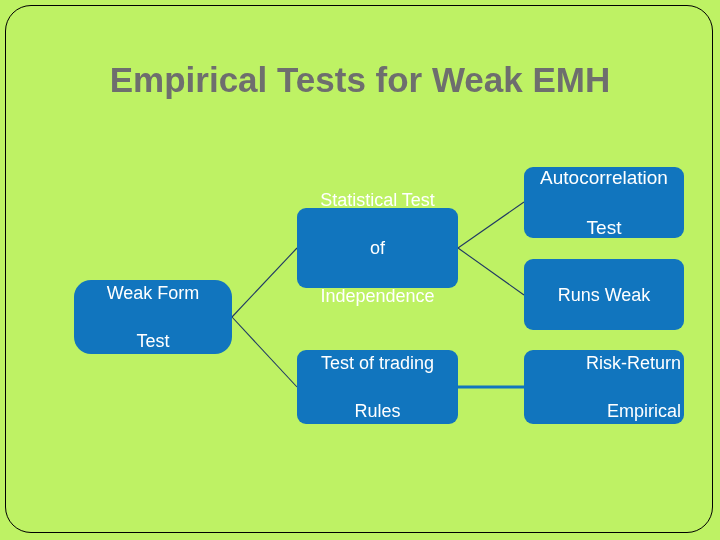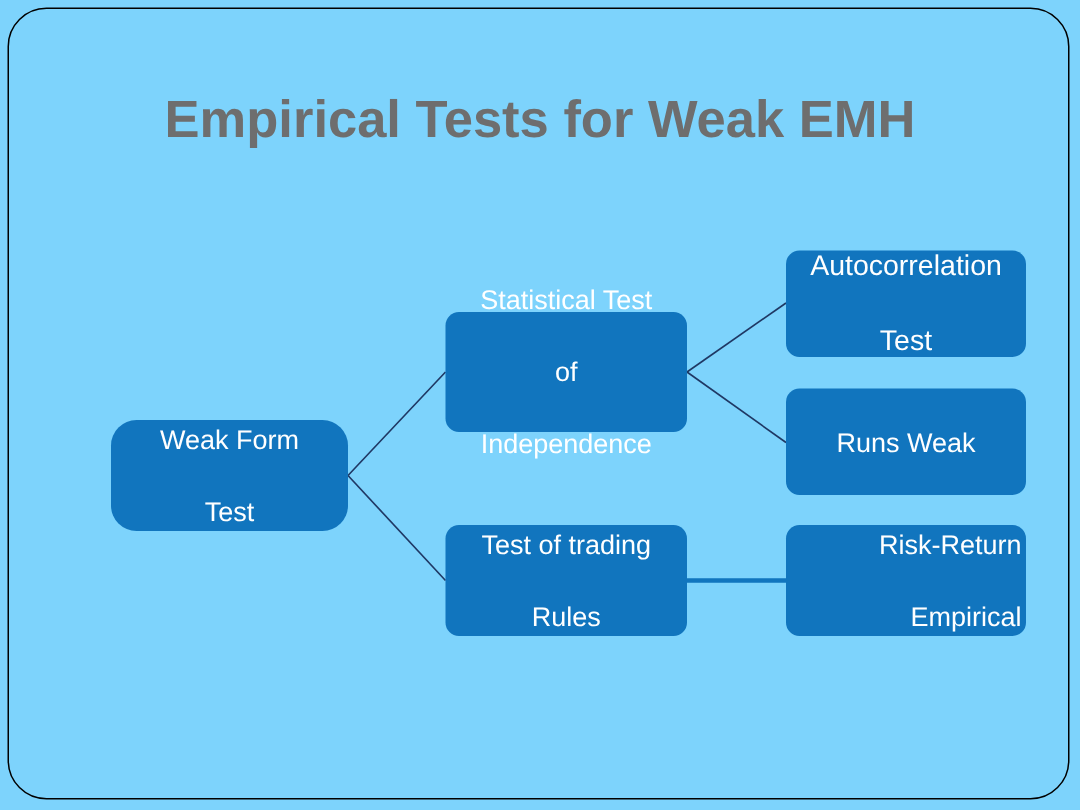--- a/index.html
+++ b/index.html
@@ -10,21 +10,21 @@
   body {
     width: 720px;
     height: 540px;
     font-family: "Liberation Sans", sans-serif;
     overflow: hidden;
   }
   #slide {
     position: relative;
     width: 720px;
     height: 540px;
-    background: #7dd3fc;
+    background: #bef264;
   }
   #slide-frame {
     position: absolute;
     left: 5px;
     top: 5px;
     width: 708px;
     height: 528px;
     border: 1px solid #000000;
     border-radius: 26px;
     box-sizing: border-box;

